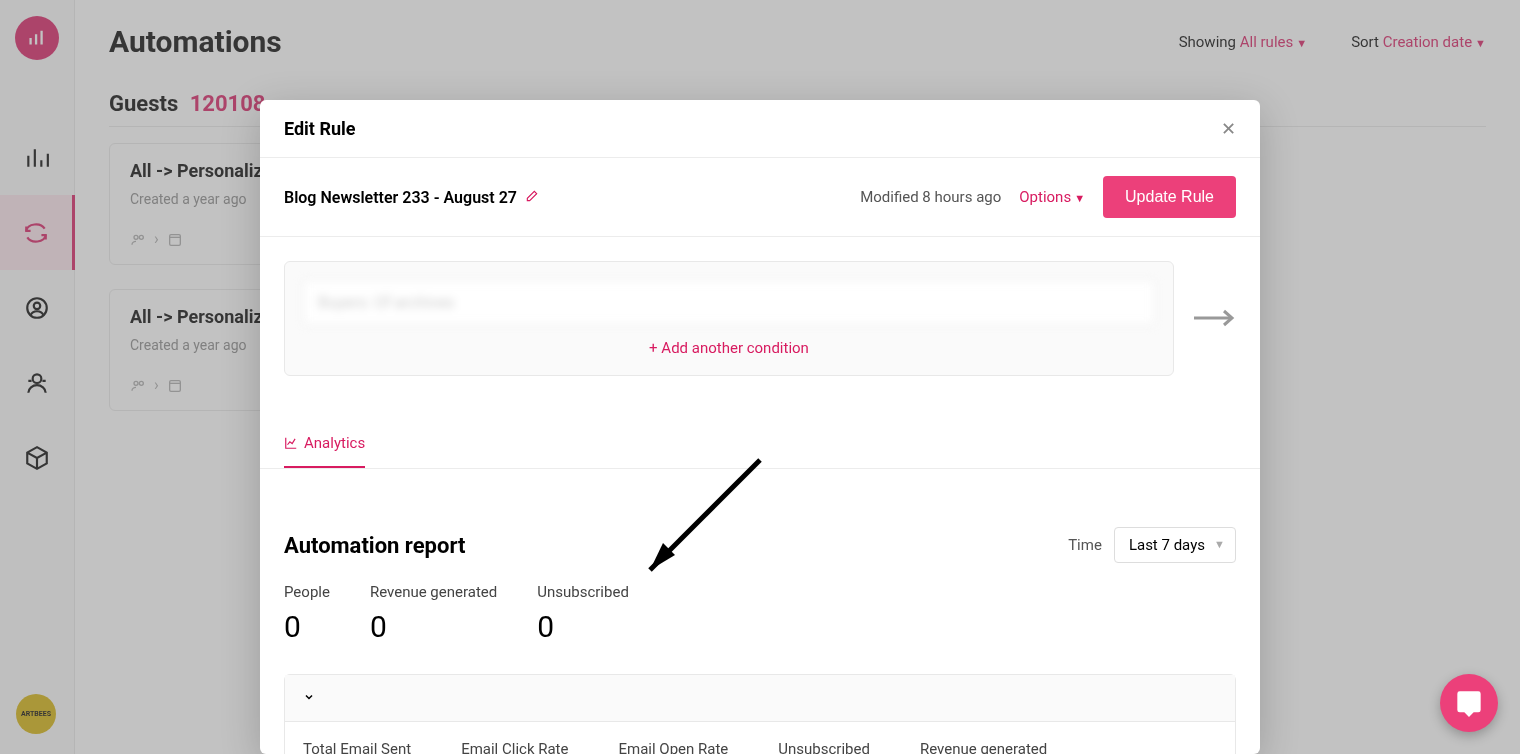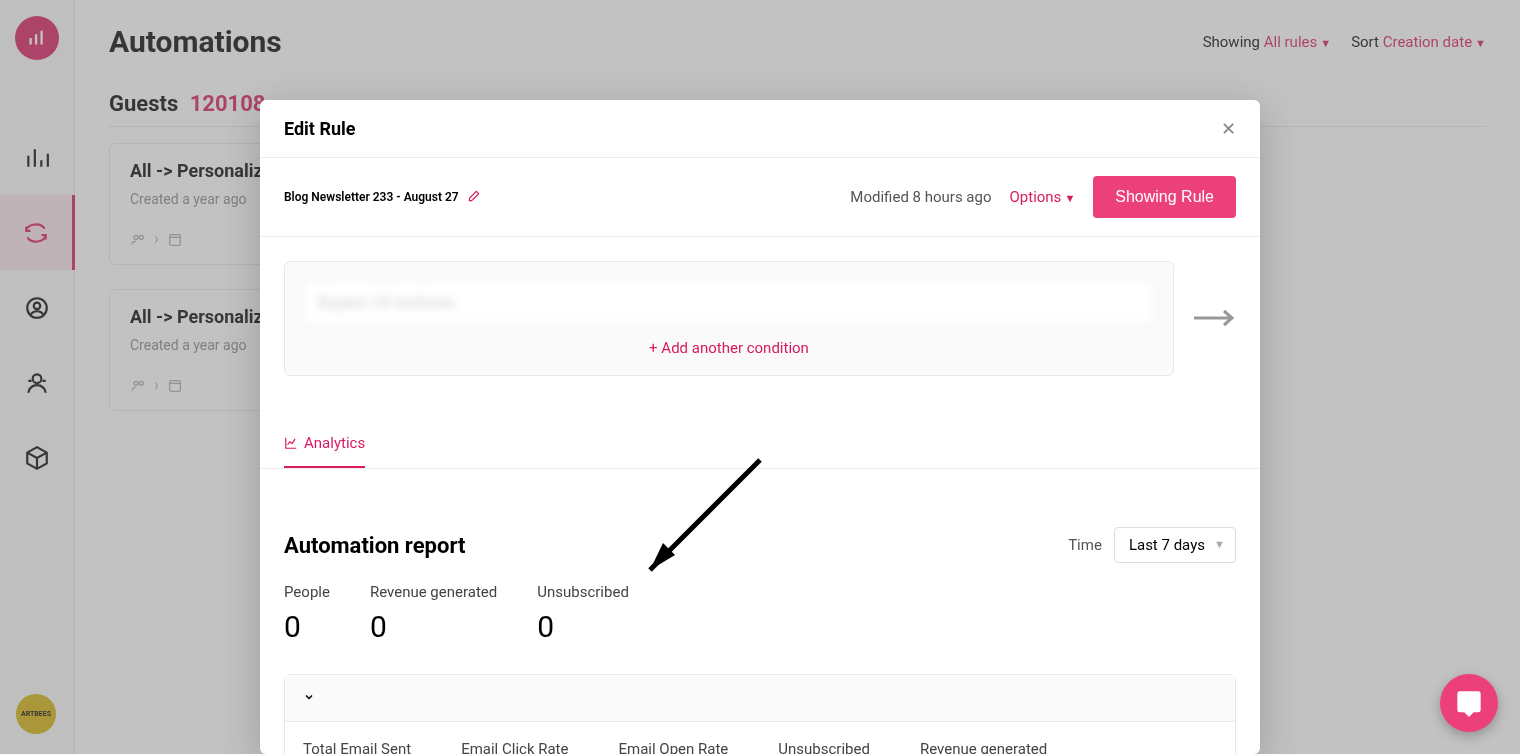--- a/index.html
+++ b/index.html
@@ -56,21 +56,21 @@
 
   
   .main {
     position: absolute;
     left: 75px; top: 0;
     width: 1445px; height: 754px;
     padding: 24px 34px;
   }
   .page-header { display: flex; justify-content: space-between; align-items: center; margin-bottom: 32px; }
   .page-title { font-size: 30px; font-weight: 700; color: #000; }
-  .filters { display: flex; gap: 20px; font-size: 15px; }
+  .filters { display: flex; gap: 44px; font-size: 15px; }
   .filters .lbl { color: #000; }
   .filters .val { color: #d81b60; }
   .chev { font-size: 11px; margin-left: 3px; }
 
   .section-title { font-size: 22px; font-weight: 700; color: #000; margin-bottom: 16px; padding-bottom: 10px; border-bottom: 1px solid #e8e8e8; }
   .section-title .count { color: #d81b60; margin-left: 6px; }
 
   .card {
     border: 1px solid #e8e8e8;
     border-radius: 6px;
@@ -108,21 +108,21 @@
     display: flex; justify-content: space-between; align-items: center;
   }
   .modal-head h2 { font-size: 18px; font-weight: 700; color: #000; }
   .close-x { font-size: 18px; color: #888; cursor: pointer; }
 
   .modal-sub {
     padding: 18px 24px;
     border-bottom: 1px solid #ececec;
     display: flex; justify-content: space-between; align-items: center;
   }
-  .rule-name { font-size: 12px; font-weight: 600; color: #000; display: flex; align-items: center; gap: 8px; }
+  .rule-name { font-size: 16px; font-weight: 600; color: #000; display: flex; align-items: center; gap: 8px; }
   .pencil { color: #d81b60; }
   .modal-sub-right { display: flex; align-items: center; gap: 18px; font-size: 15px; }
   .meta-text { color: #555; }
   .options-link { color: #d81b60; cursor: pointer; }
   .update-btn {
     background: #ec407a; color: #fff;
     padding: 12px 22px; border-radius: 4px;
     font-size: 16px; font-weight: 500;
     border: none; cursor: pointer;
   }
@@ -315,21 +315,21 @@
             <path d="M4 20 h4 L20 8 l-4-4 L4 16 Z"></path>
             <path d="M4 20 l0 0"></path>
           </svg>
       </span>
     </div>
     <div class="modal-sub-right">
       <span class="meta-text">Modified 8 hours ago</span>
       <span class="options-link">
         <span>Options</span><span class="chev">▼</span>
       </span>
-      <button class="update-btn">Showing Rule</button>
+      <button class="update-btn">Update Rule</button>
     </div>
   </div>
 
   <div class="rule-builder">
     <div class="builder-box">
       <div class="inner-pill blurred">Buyers: Of archives</div>
       <div class="add-link">
         <span>+</span>
         <span>Add another condition</span>
       </div>

